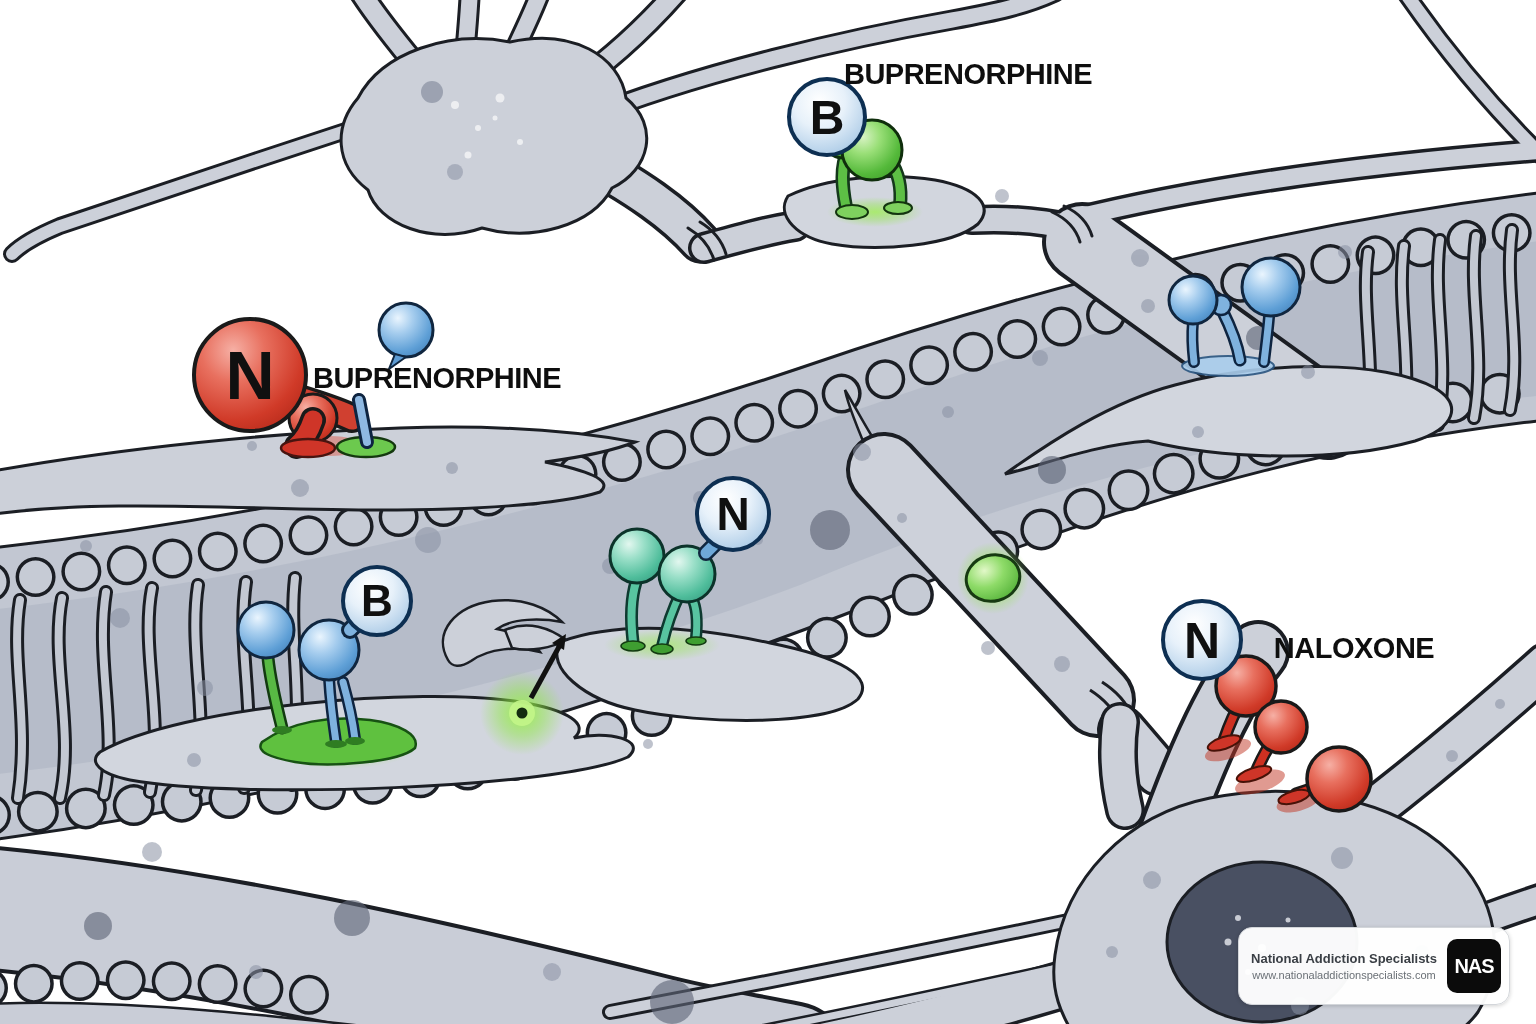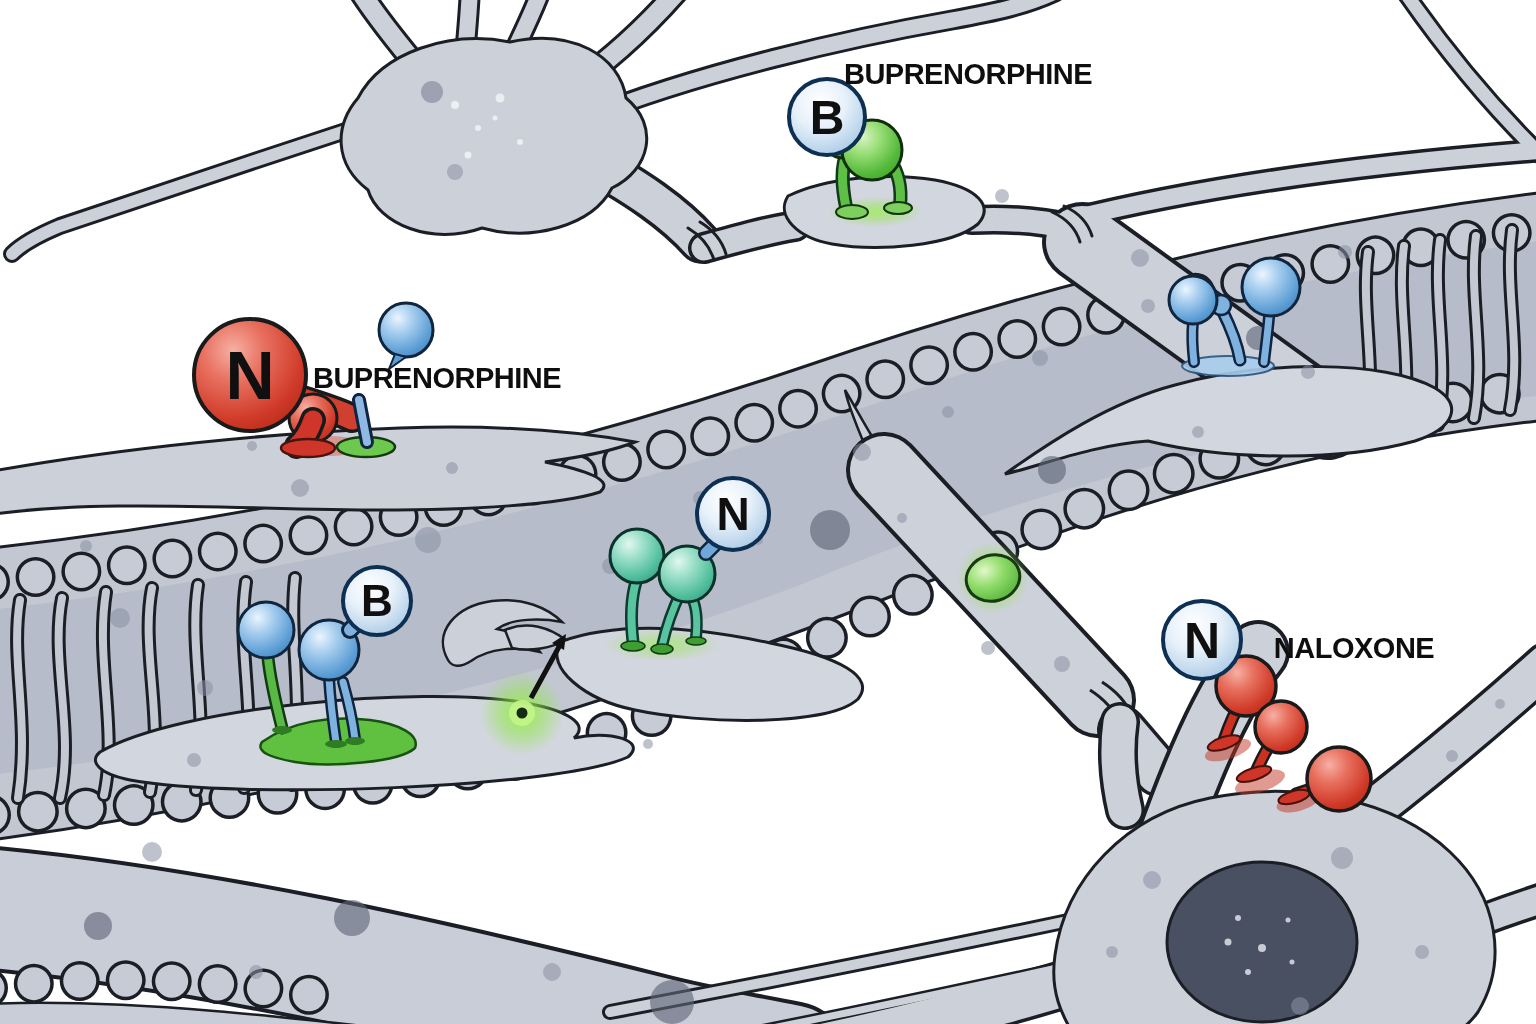--- a/index.html
+++ b/index.html
@@ -401,13 +401,20 @@
   <g>
     <circle cx="522" cy="713" r="42" fill="url(#glowG)"></circle>
     <circle cx="522" cy="713" r="13" fill="#c3f58a" opacity="0.9"></circle>
     <circle cx="522" cy="713" r="5.5" fill="#142c10"></circle>
     <line x1="531" y1="698" x2="560" y2="645" stroke="#111111" stroke-width="5"></line>
     <polygon points="566,634 564,650 552,643" fill="#111111"></polygon>
   </g>
 </svg>
 
 
+<div class="watermark">
+  <div class="wm-text">
+    <div class="wm-title">National Addiction Specialists</div>
+    <div class="wm-url">www.nationaladdictionspecialists.com</div>
+  </div>
+  <div class="wm-logo">NAS</div>
 </div>
+</div>
 
 </body></html>

